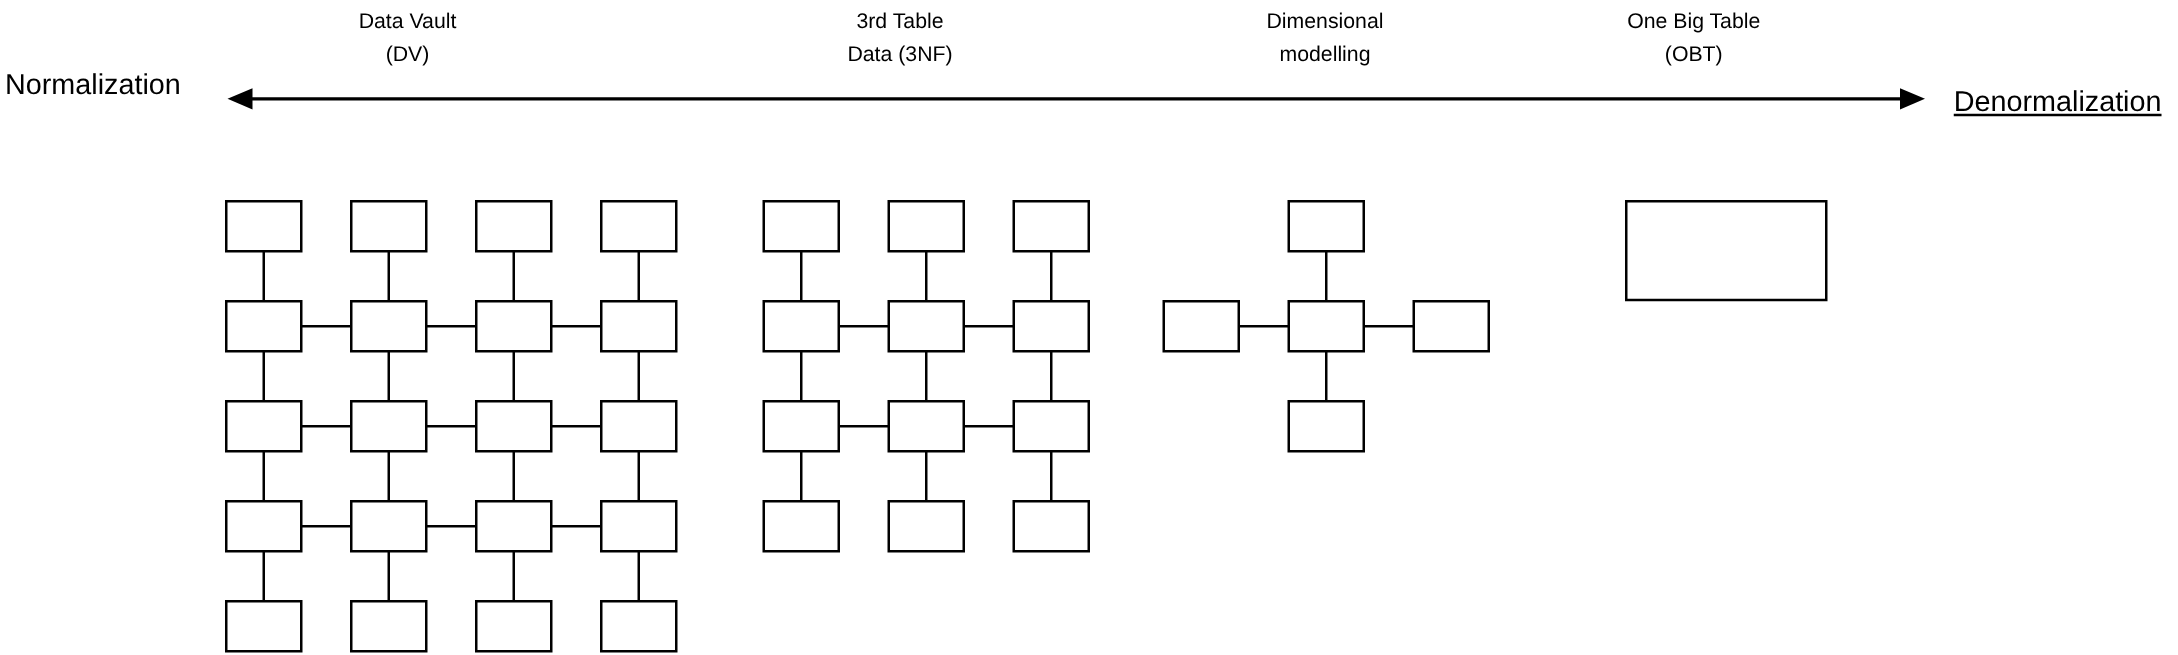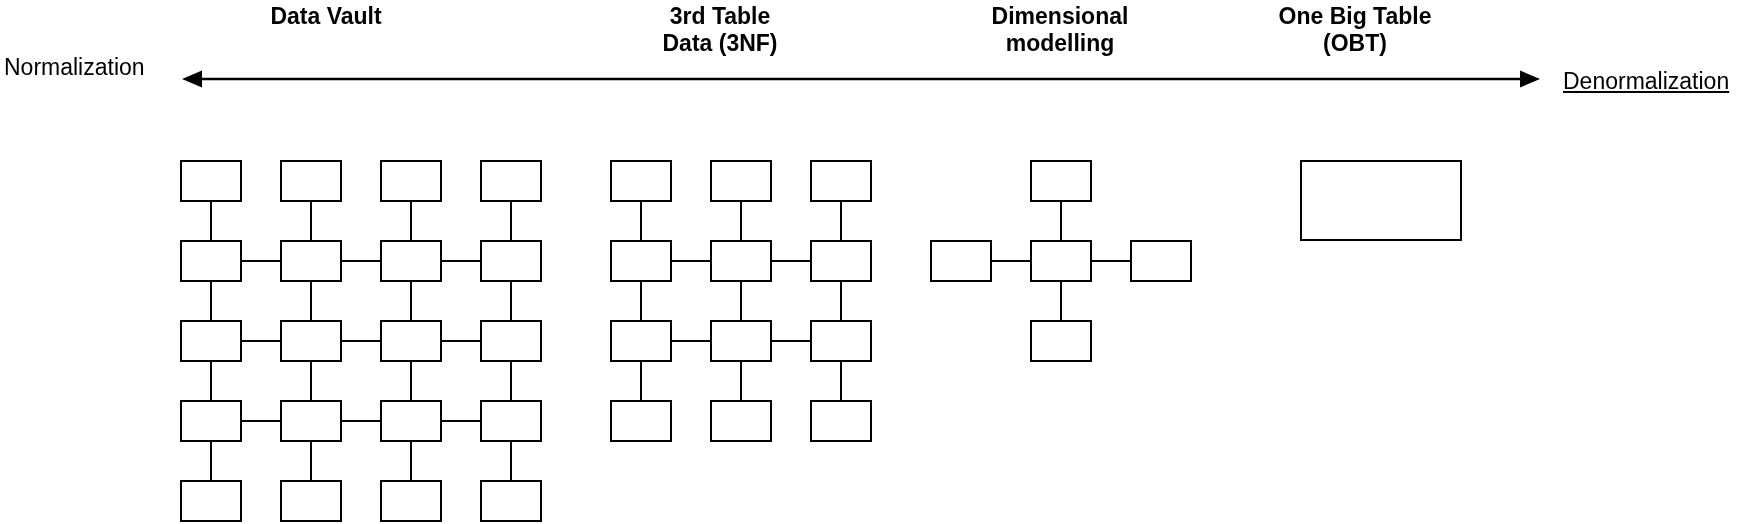--- a/index.html
+++ b/index.html
@@ -22,24 +22,23 @@
     text-align: center;
   }
   .edge-label.left  { left: 4px;    top: 54px; }
   .edge-label.right { left: 1563px; top: 68px; text-decoration: underline; }
   .approach-label {
     position: absolute;
     top: 3px;
     width: 340px;
     transform: translateX(-50%);
     text-align: center;
-    font-size: 23px;
+    font-size: 17px;
     line-height: 27px;
     white-space: nowrap;
-    font-weight: bold;
   }
 </style>
 </head>
 <body>
 
 <div class="canvas">
 
   <svg id="schema-svg" width="1742" height="524" viewBox="0 0 1742 524">
       <line x1="198" y1="79" x2="1524" y2="79" stroke="#000000" stroke-width="2.6"></line>
       <polygon points="182,79 202,70.5 202,87.5" fill="#000000"></polygon>
@@ -125,20 +124,21 @@
       <rect x="1031" y="241" width="60" height="40" fill="#ffffff" stroke="#000000" stroke-width="2"></rect>
       <rect x="1301" y="161" width="160" height="79" fill="#ffffff" stroke="#000000" stroke-width="2"></rect>
     </svg>
 
   <div class="edge-label left">Normalization</div>
 
   <div class="edge-label right">Denormalization</div>
 
   <div class="approach-label" style="left: 326px;">
     <div>Data Vault</div>
+    <div>(DV)</div>
   </div>
 
   <div class="approach-label" style="left: 720px;">
     <div>3rd Table</div>
     <div>Data (3NF)</div>
   </div>
 
   <div class="approach-label" style="left: 1355px;">
     <div>One Big Table</div>
     <div>(OBT)</div>

